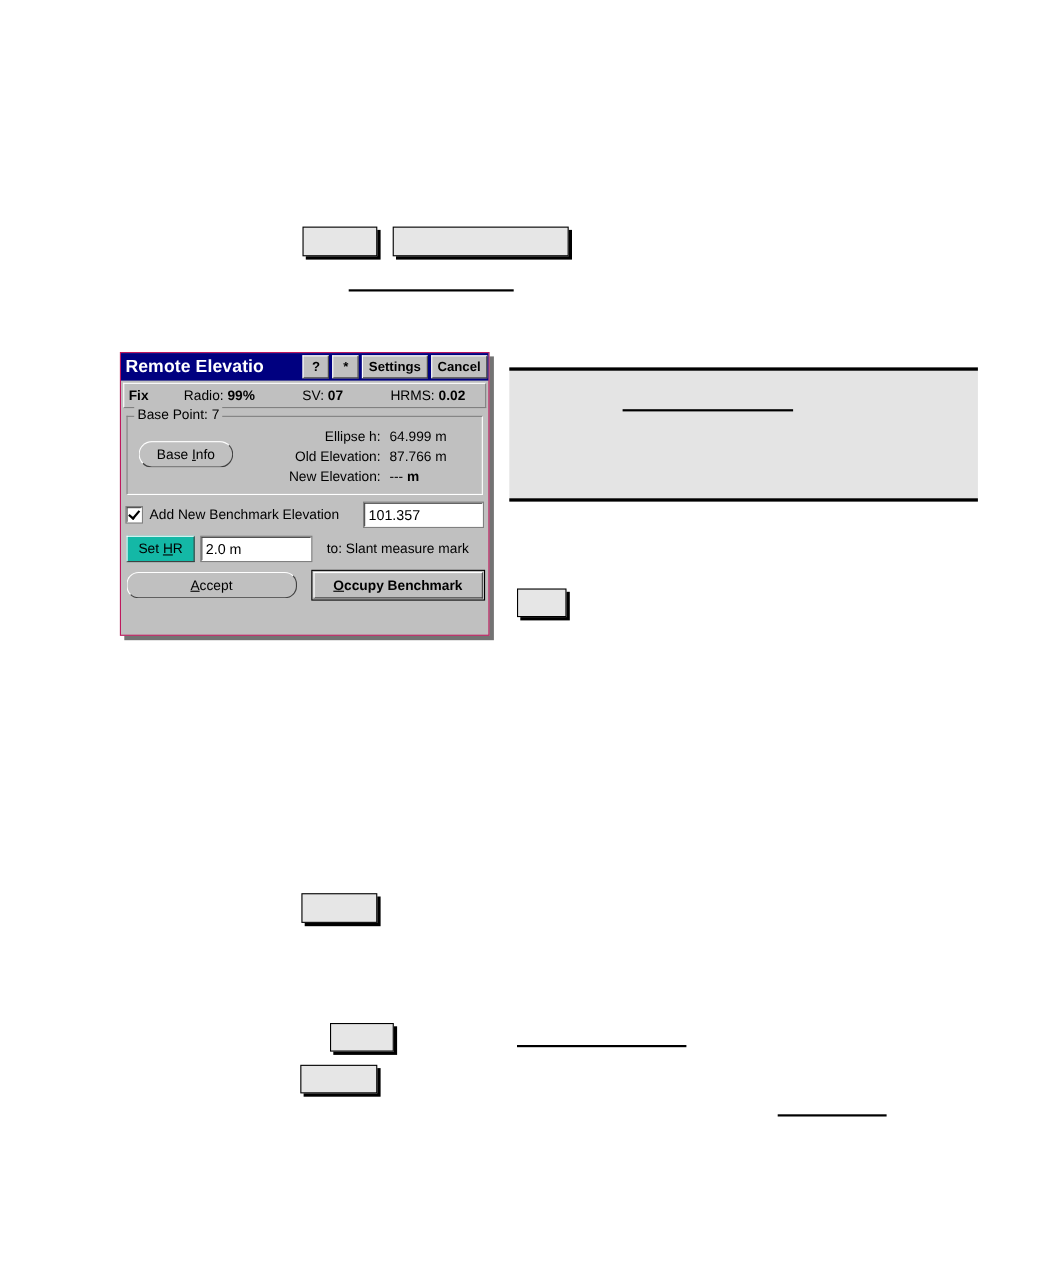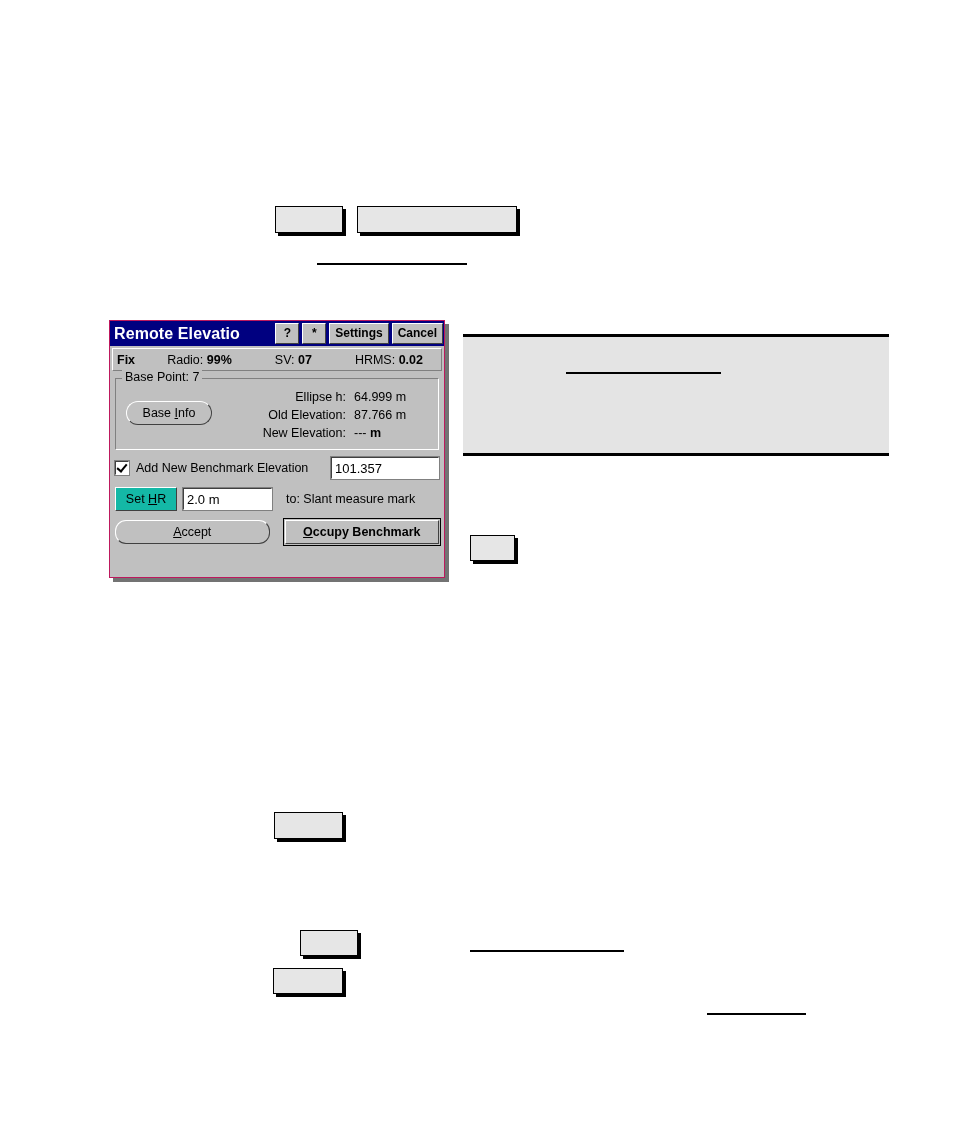--- a/index.html
+++ b/index.html
@@ -222,21 +222,21 @@
     box-sizing: border-box;
     height: 22px;
     line-height: 20px;
     padding: 0 3px;
     font-size: 13px;
     font-family: "Liberation Sans", sans-serif;
     color: #000;
   }
   #elev-field { width: 108px; margin-left: auto; }
   #point-name-field { width: 106px; margin-left: 2px; }
-  #hr-field { width: 89px; margin-left: 6px; }
+  #hr-field { width: 100px; margin-left: 6px; }
 
   .map-icon-btn {
     width: 24px; height: 24px;
     background: #c0c0c0;
     border-top: 1px solid #ffffff;
     border-left: 1px solid #ffffff;
     border-right: 1px solid #404040;
     border-bottom: 1px solid #404040;
     box-sizing: border-box;
     margin-left: 4px;

